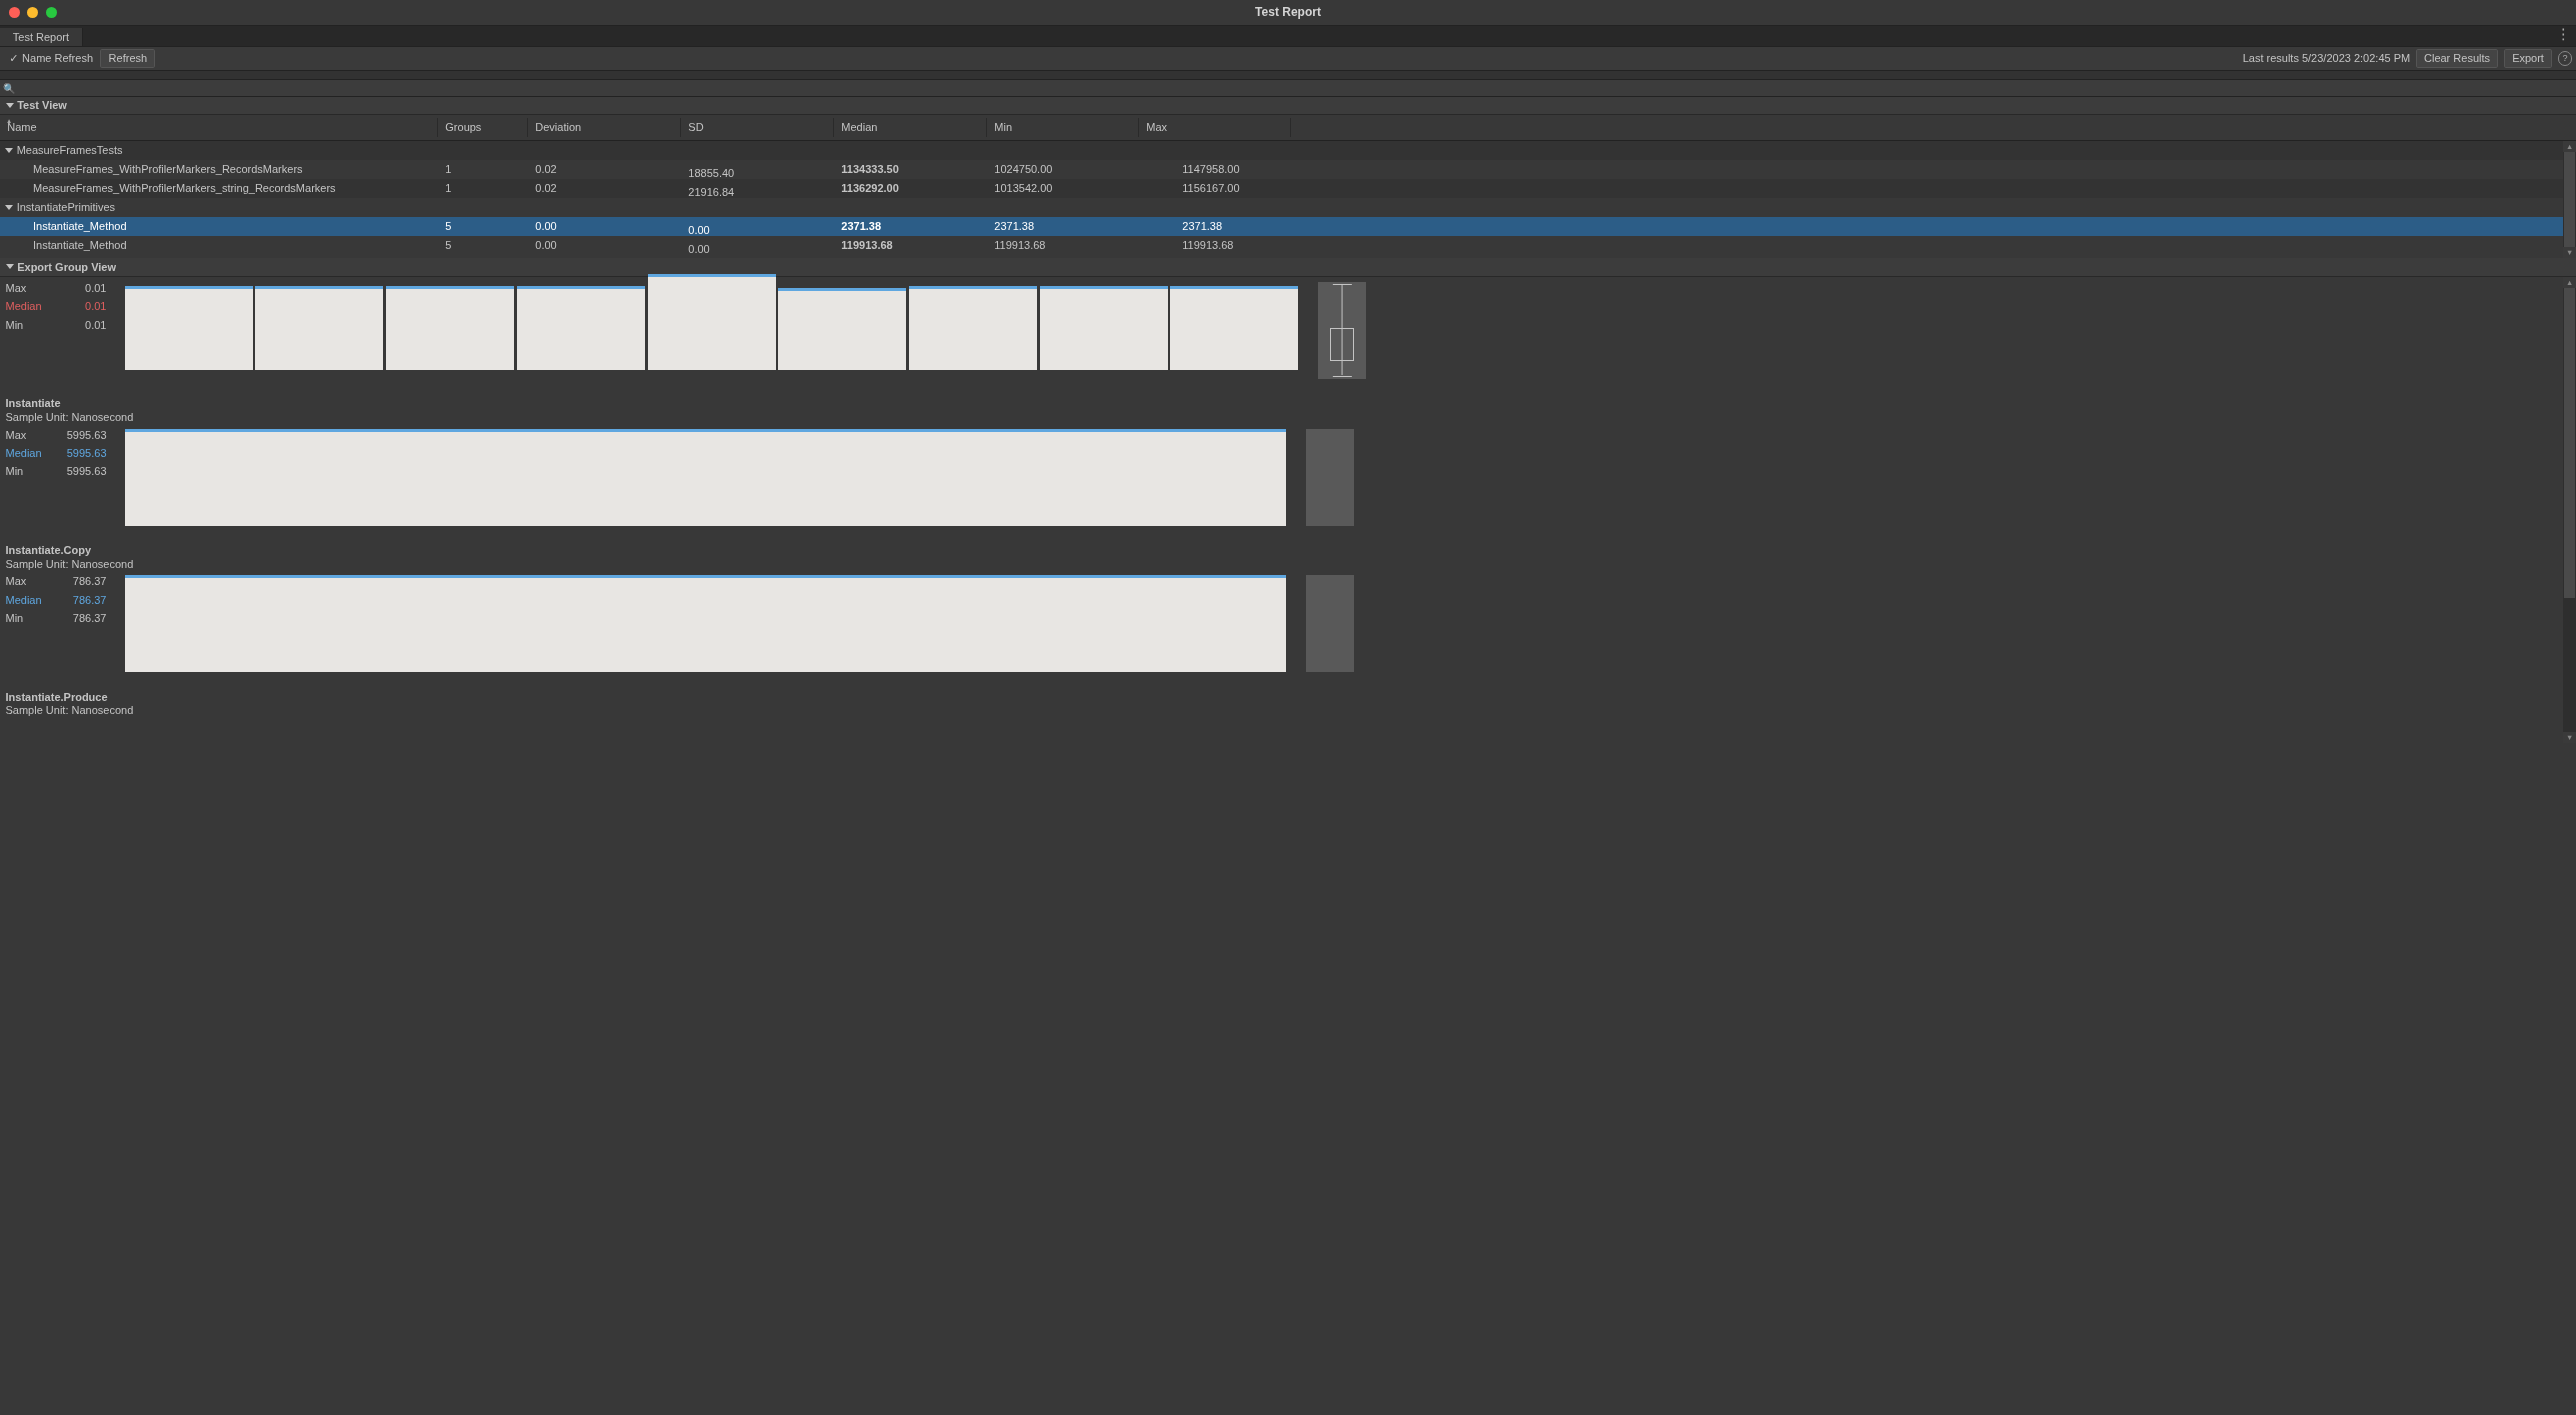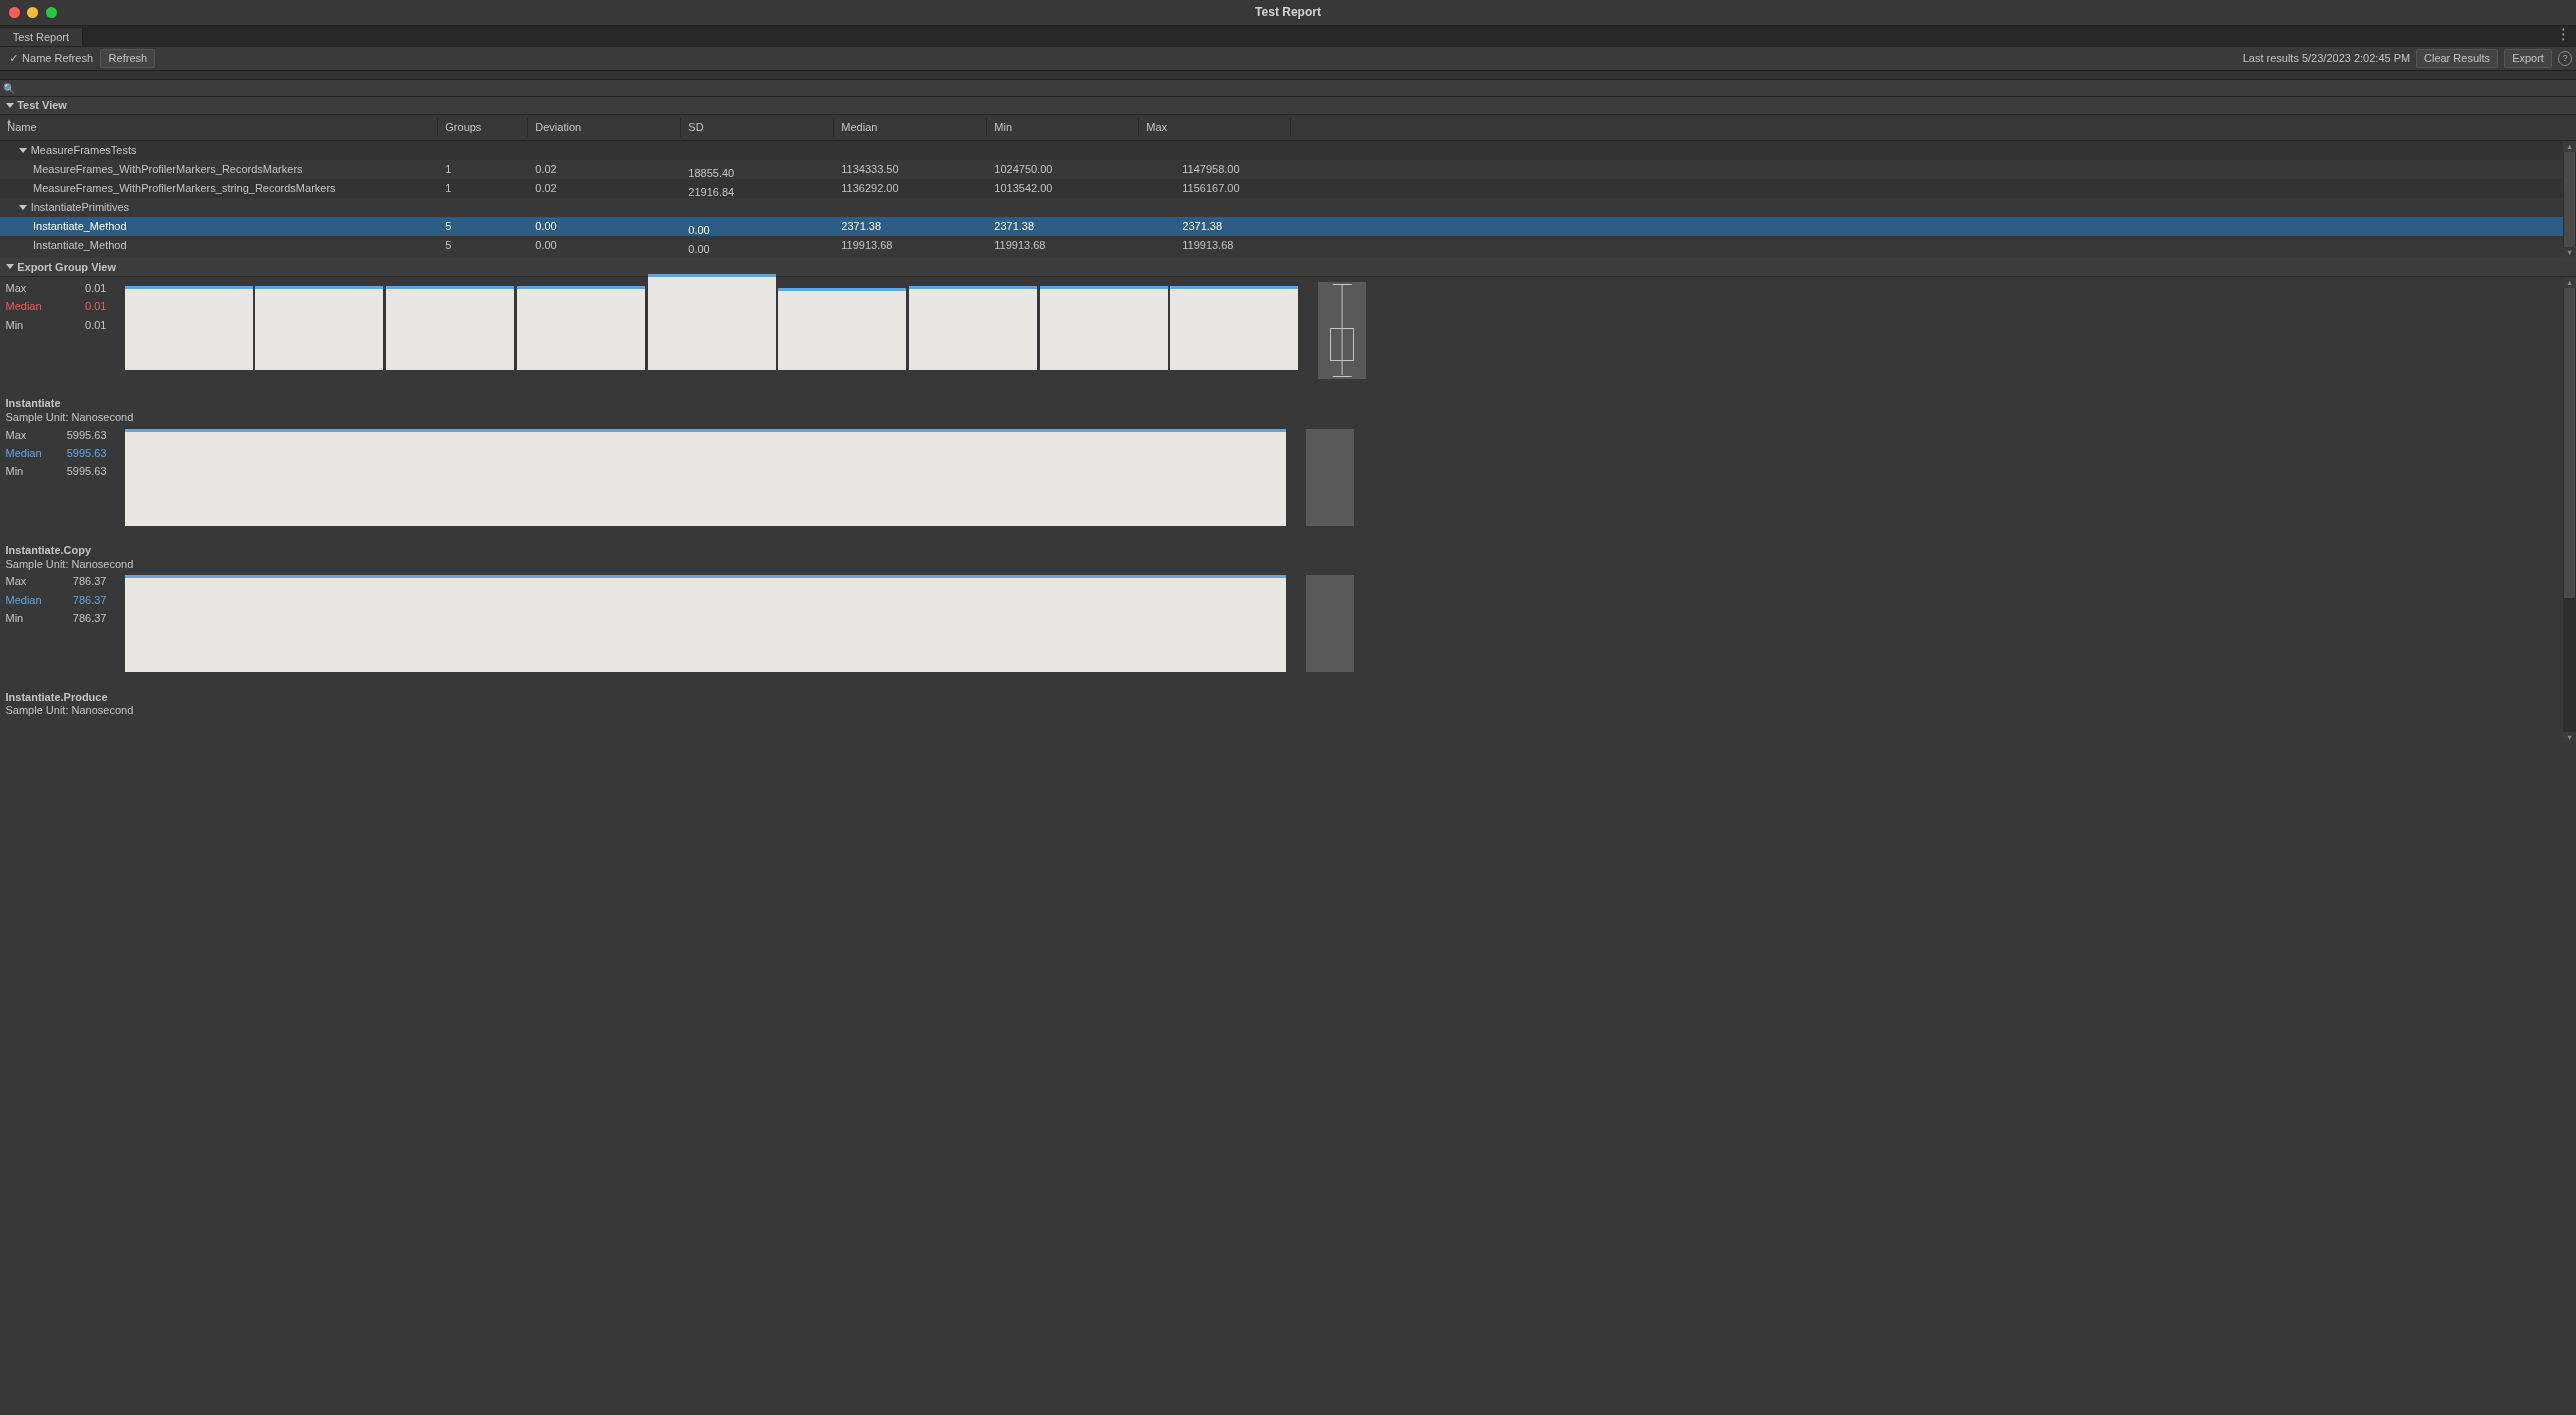--- a/index.html
+++ b/index.html
@@ -112,24 +112,24 @@
 .sort-ind { position: absolute; top: -1.8px; left: 7.3px; font-size: 7.3px; color: #aaa; }
 .table-body { font-size: 11px; }
 .trow { display: flex; height: 19px; align-items: center; }
 .trow.alt { background: #333; }
 .trow.sel { background: #2c5d87; color: #fff; }
 .td { padding: 1.8px 7.3px; }
 .td-name { width: 438px; display: flex; align-items: center; gap: 3.7px; }
 .td-groups { width: 90px; }
 .td-dev { width: 153px; }
 .td-sd { width: 153px; margin-top: 8px; }
-.td-med { width: 153px; }
+.td-med { width: 153px; font-weight: bold; }
 .td-min { width: 152px; }
 .td-max { width: 152px; margin-left: 36px; }
-.indent1 { padding-left: 19px; }
+.indent1 { padding-left: 5px; }
 .indent2 { padding-left: 33px; }
 .vscroll {
   position: absolute; right: 0; top: 25.6px; bottom: 0;
   width: 12.8px; background: #2e2e2e;
   display: flex; flex-direction: column;
 }
 .vscroll .arr { height: 11px; background: #3a3a3a; color: #888; font-size: 7.3px; text-align: center; line-height: 11px; }
 .vscroll .thumb { flex: 1; background: #4a4a4a; margin: 0 0.9px; }
 .sample-area { position: relative; padding: 5.5px 0 0 5.5px; font-size: 11px; }
 .sg-title { font-weight: 600; margin-bottom: 1.8px; }

